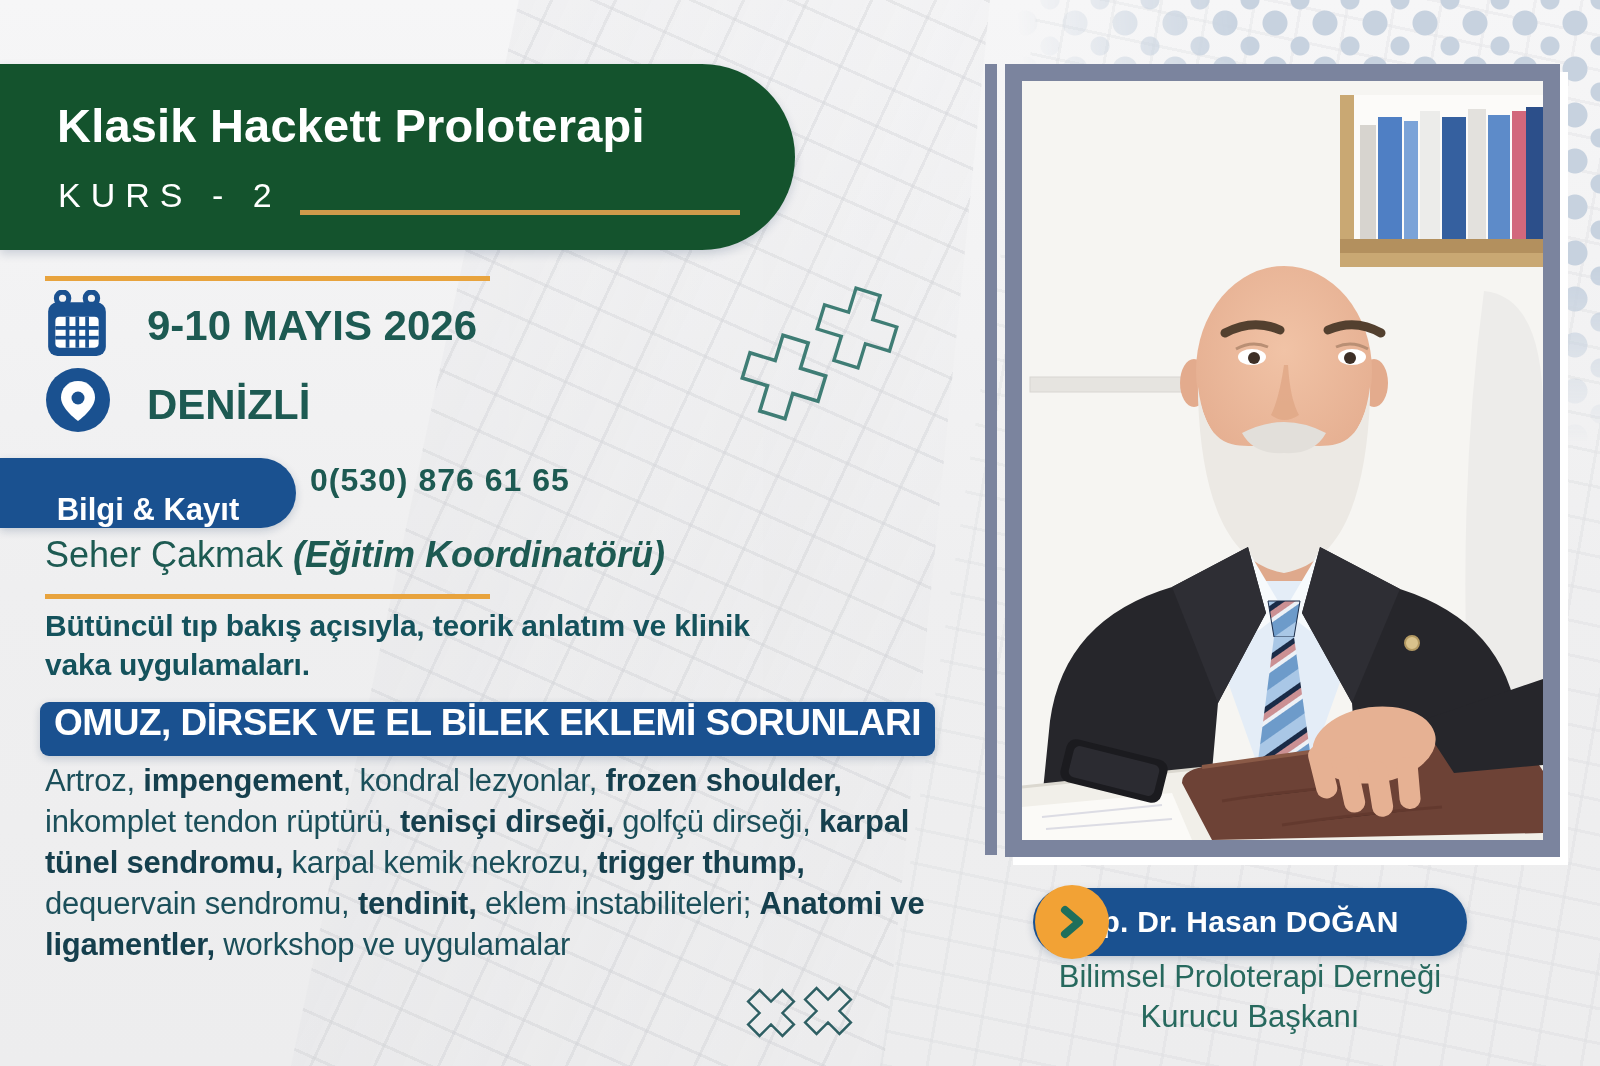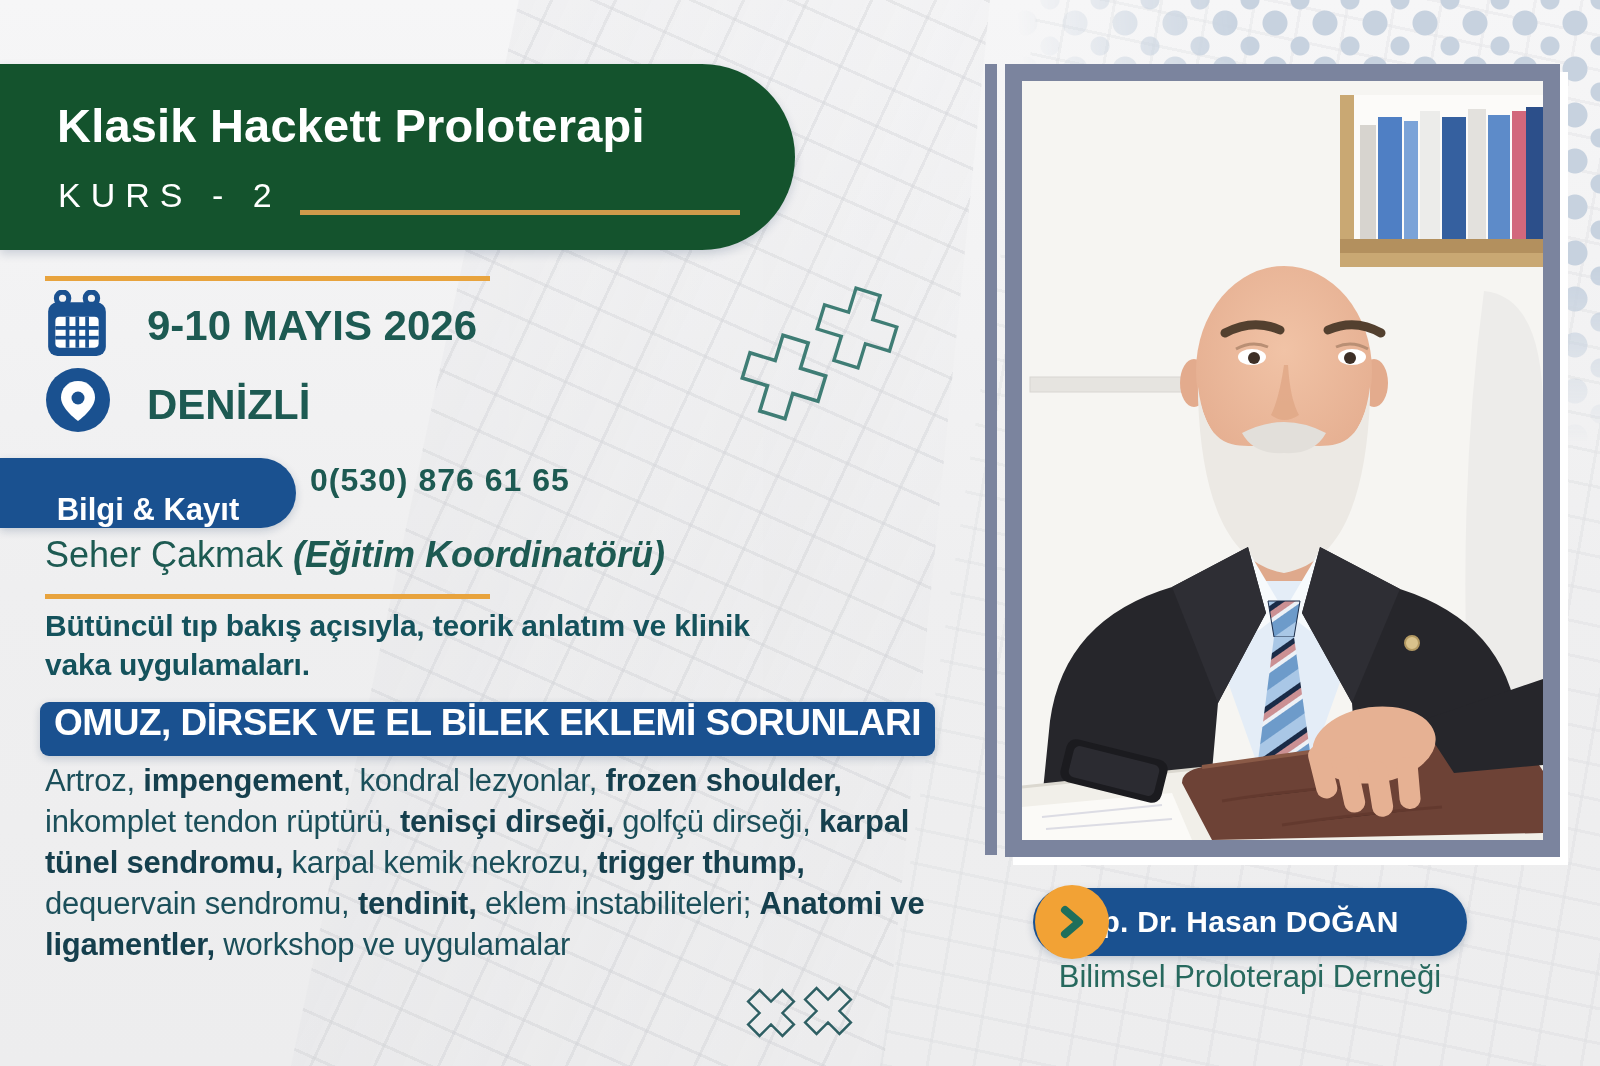--- a/index.html
+++ b/index.html
@@ -308,15 +308,16 @@
   <div class="speaker-pill">
     <span class="chev-circle">
       <svg width="40" height="40" viewBox="0 0 40 40">
         <polyline points="13,8 27,20 13,32" fill="none" stroke="#1f6f5b" stroke-width="8" stroke-linecap="round" stroke-linejoin="round"></polyline>
       </svg>
     </span>
     <span class="name">Op. Dr. Hasan DOĞAN</span>
   </div>
   <div class="speaker-title">
     <div>Bilimsel Proloterapi Derneği</div>
+    <div>Kurucu Başkanı</div>
   </div>
 
 </div>
 
 </body></html>

